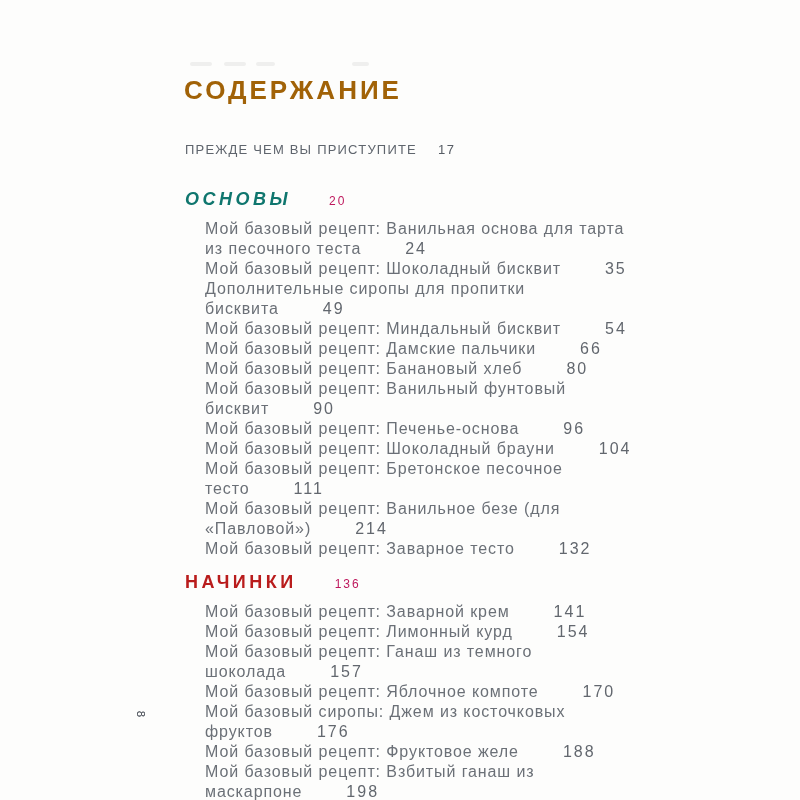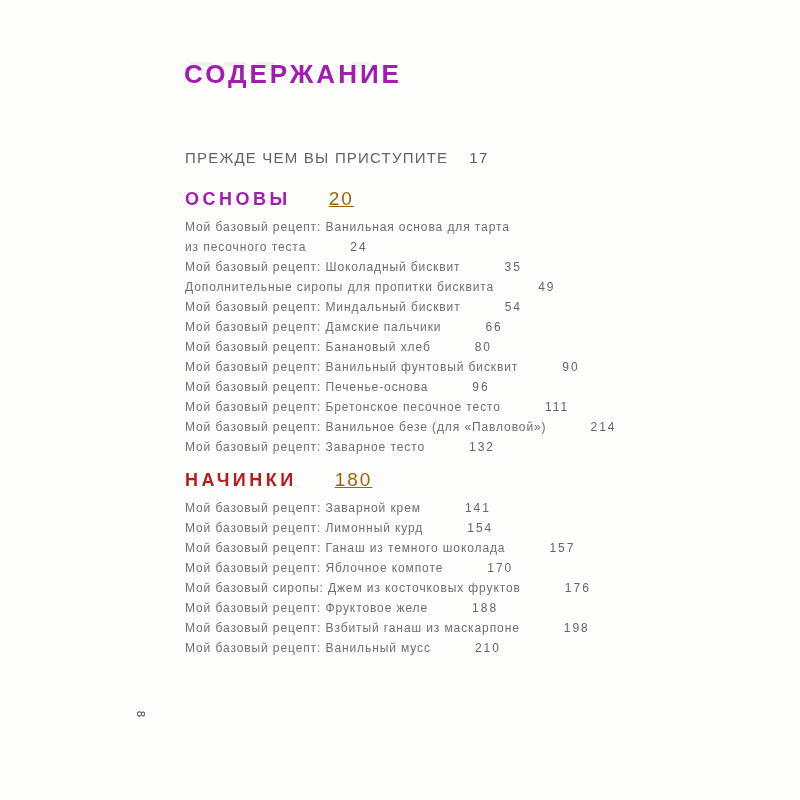--- a/index.html
+++ b/index.html
@@ -18,34 +18,34 @@
   
   .ghost { position: absolute; top: 62px; height: 4px; background: #efefee; border-radius: 2px; }
   .ghost.g1 { left: 190px; width: 22px; }
   .ghost.g2 { left: 224px; width: 22px; }
   .ghost.g3 { left: 256px; width: 19px; }
   .ghost.g4 { left: 352px; width: 17px; }
 
   h1.page-title {
     position: absolute;
     left: 184px;
-    top: 59px;
+    top: 75px;
     margin: 0;
     font-size: 26px;
     line-height: 30px;
     font-weight: 800;
     letter-spacing: 3px;
-    color: #a21caf;
+    color: #a16207;
   }
 
   .intro-row {
     position: absolute;
     left: 185px;
-    top: 150px;
-    font-size: 15px;
+    top: 142px;
+    font-size: 13px;
     line-height: 16px;
     letter-spacing: 1.2px;
     color: #5f656d;
     white-space: nowrap;
   }
   .intro-row .pg {
     margin-left: 21px;
     letter-spacing: 1.5px;
     color: #565c64;
   }
@@ -61,32 +61,32 @@
   h2.section-title {
     margin: 0 0 7px 0;
     font-size: 18px;
     line-height: 22px;
     font-weight: 800;
     letter-spacing: 3.5px;
     white-space: nowrap;
   }
   h2.section-title .st-page {
     margin-left: 38px;
-    font-size: 19px;
+    font-size: 12px;
     font-weight: 400;
     letter-spacing: 2px;
-    color: #a16207;
-    text-decoration: underline;
+    color: #be185d;
   }
 
   .entries {
-    font-size: 12px;
+    font-size: 16px;
     line-height: 20px;
     letter-spacing: 0.9px;
     color: #6b7077;
+    margin-left: 20px;
   }
   .entry { white-space: normal; }
   .entry .e-page {
     margin-left: 44px;
     letter-spacing: 2px;
     color: #62676e;
     white-space: nowrap;
   }
 
   .folio {
@@ -110,37 +110,38 @@
   <div class="ghost g4"></div>
 
   <h1 class="page-title">СОДЕРЖАНИЕ</h1>
 
   <div class="intro-row">
     <span class="e-label">ПРЕЖДЕ ЧЕМ ВЫ ПРИСТУПИТЕ</span><span class="pg">17</span>
   </div>
 
   <div class="sections" id="sections">
       <section class="toc-section">
-        <h2 class="section-title"><span class="st-label" style="color: #a21caf;">ОСНОВЫ</span><span class="st-page">20</span></h2>
+        <h2 class="section-title"><span class="st-label" style="color: #0f766e; font-style: italic;">ОСНОВЫ</span><span class="st-page">20</span></h2>
         <div class="entries">
           <div class="entry"><span class="e-label">Мой базовый рецепт: Ванильная основа для тарта</span><br><span class="e-label">из песочного теста</span><span class="e-page">24</span></div>
           <div class="entry"><span class="e-label">Мой базовый рецепт: Шоколадный бисквит</span><span class="e-page">35</span></div>
           <div class="entry"><span class="e-label">Дополнительные сиропы для пропитки бисквита</span><span class="e-page">49</span></div>
           <div class="entry"><span class="e-label">Мой базовый рецепт: Миндальный бисквит</span><span class="e-page">54</span></div>
           <div class="entry"><span class="e-label">Мой базовый рецепт: Дамские пальчики</span><span class="e-page">66</span></div>
           <div class="entry"><span class="e-label">Мой базовый рецепт: Банановый хлеб</span><span class="e-page">80</span></div>
           <div class="entry"><span class="e-label">Мой базовый рецепт: Ванильный фунтовый бисквит</span><span class="e-page">90</span></div>
           <div class="entry"><span class="e-label">Мой базовый рецепт: Печенье-основа</span><span class="e-page">96</span></div>
+          <div class="entry"><span class="e-label">Мой базовый рецепт: Шоколадный брауни</span><span class="e-page">104</span></div>
           <div class="entry"><span class="e-label">Мой базовый рецепт: Бретонское песочное тесто</span><span class="e-page">111</span></div>
           <div class="entry"><span class="e-label">Мой базовый рецепт: Ванильное безе (для «Павловой»)</span><span class="e-page">214</span></div>
           <div class="entry"><span class="e-label">Мой базовый рецепт: Заварное тесто</span><span class="e-page">132</span></div>
         </div>
       </section>
       <section class="toc-section">
-        <h2 class="section-title"><span class="st-label" style="color: #b91c1c;">НАЧИНКИ</span><span class="st-page">180</span></h2>
+        <h2 class="section-title"><span class="st-label" style="color: #b91c1c;">НАЧИНКИ</span><span class="st-page">136</span></h2>
         <div class="entries">
           <div class="entry"><span class="e-label">Мой базовый рецепт: Заварной крем</span><span class="e-page">141</span></div>
           <div class="entry"><span class="e-label">Мой базовый рецепт: Лимонный курд</span><span class="e-page">154</span></div>
           <div class="entry"><span class="e-label">Мой базовый рецепт: Ганаш из темного шоколада</span><span class="e-page">157</span></div>
           <div class="entry"><span class="e-label">Мой базовый рецепт: Яблочное компоте</span><span class="e-page">170</span></div>
           <div class="entry"><span class="e-label">Мой базовый сиропы: Джем из косточковых фруктов</span><span class="e-page">176</span></div>
           <div class="entry"><span class="e-label">Мой базовый рецепт: Фруктовое желе</span><span class="e-page">188</span></div>
           <div class="entry"><span class="e-label">Мой базовый рецепт: Взбитый ганаш из маскарпоне</span><span class="e-page">198</span></div>
           <div class="entry"><span class="e-label">Мой базовый рецепт: Ванильный мусс</span><span class="e-page">210</span></div>
         </div>

